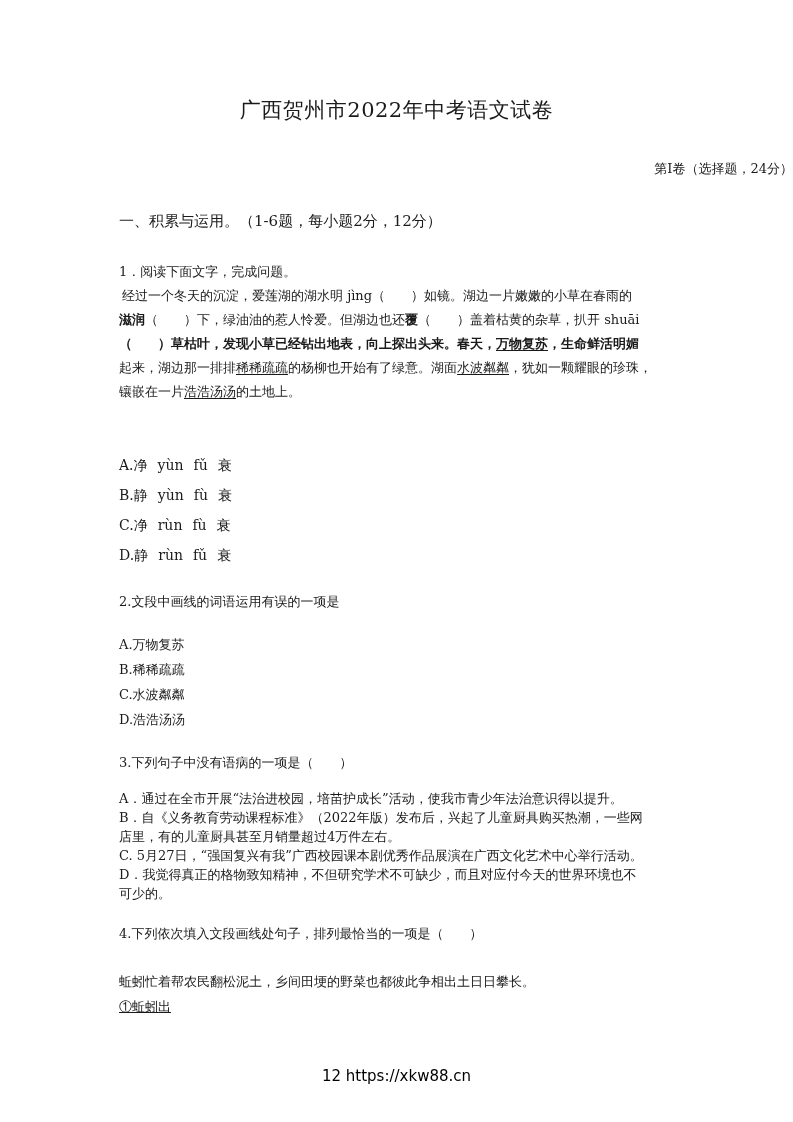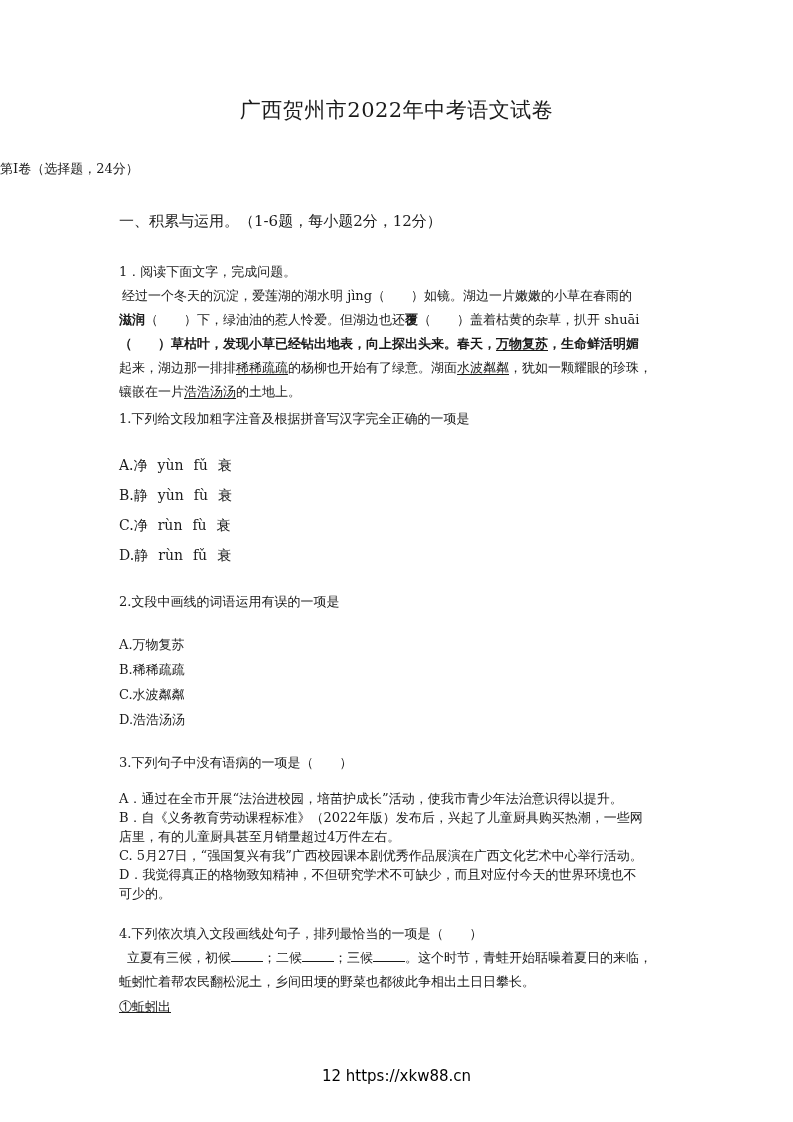--- a/index.html
+++ b/index.html
@@ -4,21 +4,21 @@
   <style>
     html, body { margin: 0; padding: 0; background: #ffffff; }
     body {
       width: 793px; height: 1122px; position: relative; overflow: hidden;
       font-family: "DejaVu Serif", "Liberation Serif", serif;
       color: #1a1a1a;
     }
     .page { position: absolute; left: 0; top: 0; width: 793px; height: 1122px; }
     .abs { position: absolute; white-space: nowrap; }
     .title { left: 0; width: 793px; top: 96px; text-align: center; font-size: 21px; letter-spacing: 0.5px; }
-    .subtitle { left: 0; width: 793px; top: 160px; text-align: left; font-size: 13px; }
+    .subtitle { left: 0; width: 793px; top: 160px; text-align: right; font-size: 13px; }
     .section { left: 119px; top: 212px; font-size: 15px; }
     .t13 { font-size: 13px; }
     .u { text-decoration: underline; text-underline-offset: 2px; }
     .b { font-weight: bold; }
     .blank { display: inline-block; width: 32px; border-bottom: 1px solid #1a1a1a; height: 12px; vertical-align: baseline; }
     .footer { left: 0; width: 793px; top: 1067px; text-align: center; font-family: "DejaVu Sans", sans-serif; font-size: 15px; color: #000000; }
     .opt { left: 119px; font-size: 14px; }
     .opt span.py { display: inline-block; margin-left: 10px; }
   </style>
 </head>
@@ -39,21 +39,20 @@
   <div class="abs t13" style="left:119px; top:335px;font-weight:bold;">
     <span>（　　）草枯叶，发现小草已经钻出地表，向上探出头来。春天，</span><span class="u">万物复苏</span><span>，生命鲜活明媚</span>
   </div>
   <div class="abs t13" style="left:119px; top:359px;">
     <span>起来，湖边那一排排</span><span class="u">稀稀疏疏</span><span>的杨柳也开始有了绿意。湖面</span><span class="u">水波粼粼</span><span>，犹如一颗耀眼的珍珠，</span>
   </div>
   <div class="abs t13" style="left:119px; top:383px;">
     <span>镶嵌在一片</span><span class="u">浩浩汤汤</span><span>的土地上。</span>
   </div>
 
-  <div class="abs t13" style="left:119px; top:410px;">1.下列给文段加粗字注音及根据拼音写汉字完全正确的一项是</div>
   <div class="abs opt" style="top:457px;">
     <span>A.</span><span>净</span><span class="py">yùn</span><span class="py">fǔ</span><span class="py">衰</span>
   </div>
   <div class="abs opt" style="top:487px;">
     <span>B.</span><span>静</span><span class="py">yùn</span><span class="py">fù</span><span class="py">衰</span>
   </div>
   <div class="abs opt" style="top:517px;">
     <span>C.</span><span>净</span><span class="py">rùn</span><span class="py">fù</span><span class="py">衰</span>
   </div>
   <div class="abs opt" style="top:547px;">
@@ -68,20 +67,17 @@
 
   <div class="abs t13" style="left:119px; top:754px;">3.下列句子中没有语病的一项是（　　）</div>
   <div class="abs t13" style="left:119px; top:790px;">A．通过在全市开展“法治进校园，培苗护成长”活动，使我市青少年法治意识得以提升。</div>
   <div class="abs t13" style="left:119px; top:809px;">B．自《义务教育劳动课程标准》（2022年版）发布后，兴起了儿童厨具购买热潮，一些网</div>
   <div class="abs t13" style="left:119px; top:828px;">店里，有的儿童厨具甚至月销量超过4万件左右。</div>
   <div class="abs t13" style="left:119px; top:847px;">C. 5月27日，“强国复兴有我”广西校园课本剧优秀作品展演在广西文化艺术中心举行活动。</div>
   <div class="abs t13" style="left:119px; top:866px;">D．我觉得真正的格物致知精神，不但研究学术不可缺少，而且对应付今天的世界环境也不</div>
   <div class="abs t13" style="left:119px; top:885px;">可少的。</div>
 
   <div class="abs t13" style="left:119px; top:925px;">4.下列依次填入文段画线处句子，排列最恰当的一项是（　　）</div>
-  <div class="abs t13" style="left:127px; top:949px;">
-    <span>立夏有三候，初候</span><span class="blank"></span><span>；二候</span><span class="blank"></span><span>；三候</span><span class="blank"></span><span>。这个时节，青蛙开始聒噪着夏日的来临，</span>
-  </div>
   <div class="abs t13" style="left:119px; top:973px;">蚯蚓忙着帮农民翻松泥土，乡间田埂的野菜也都彼此争相出土日日攀长。</div>
   <div class="abs t13" style="left:119px; top:998px;text-decoration:underline;">①蚯蚓出</div>
 
   <div class="abs footer">12 https://xkw88.cn</div>
 </div>
 
 </body></html>

